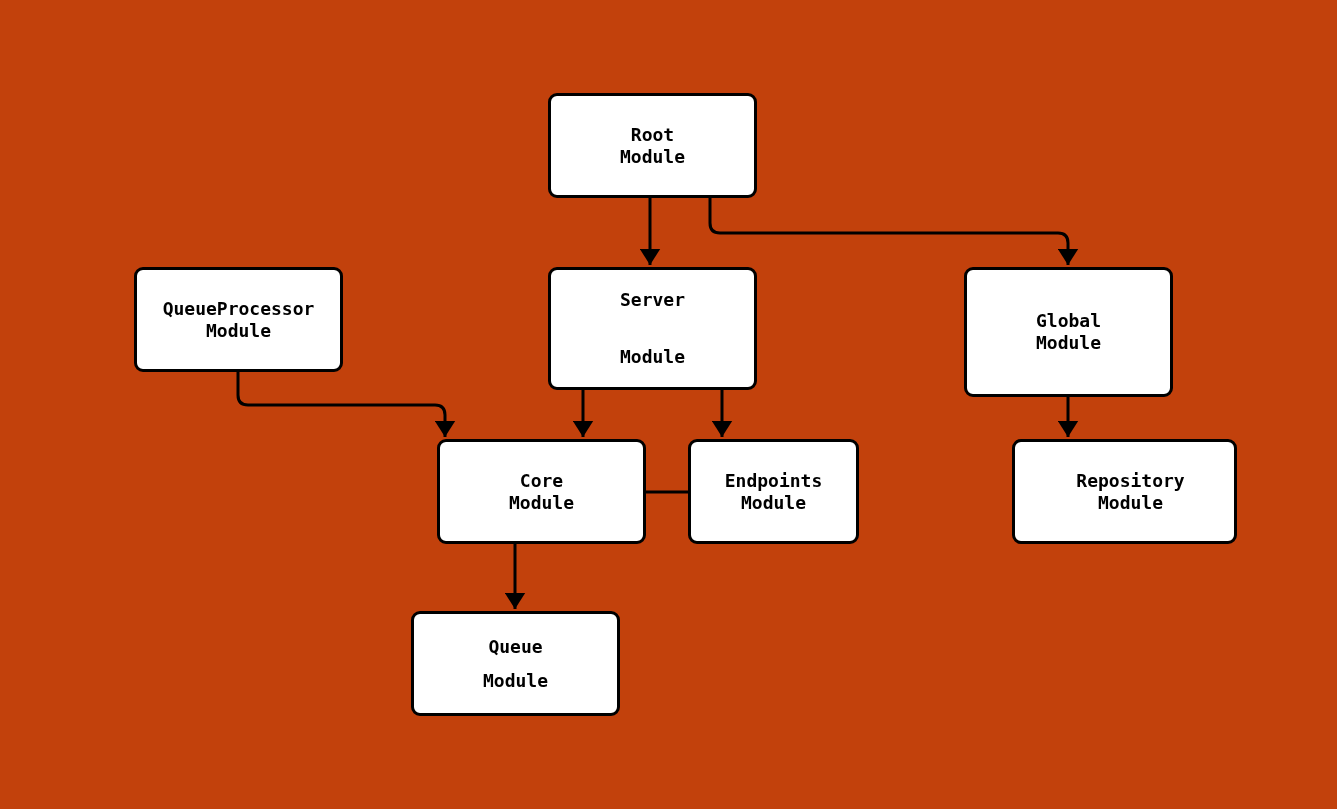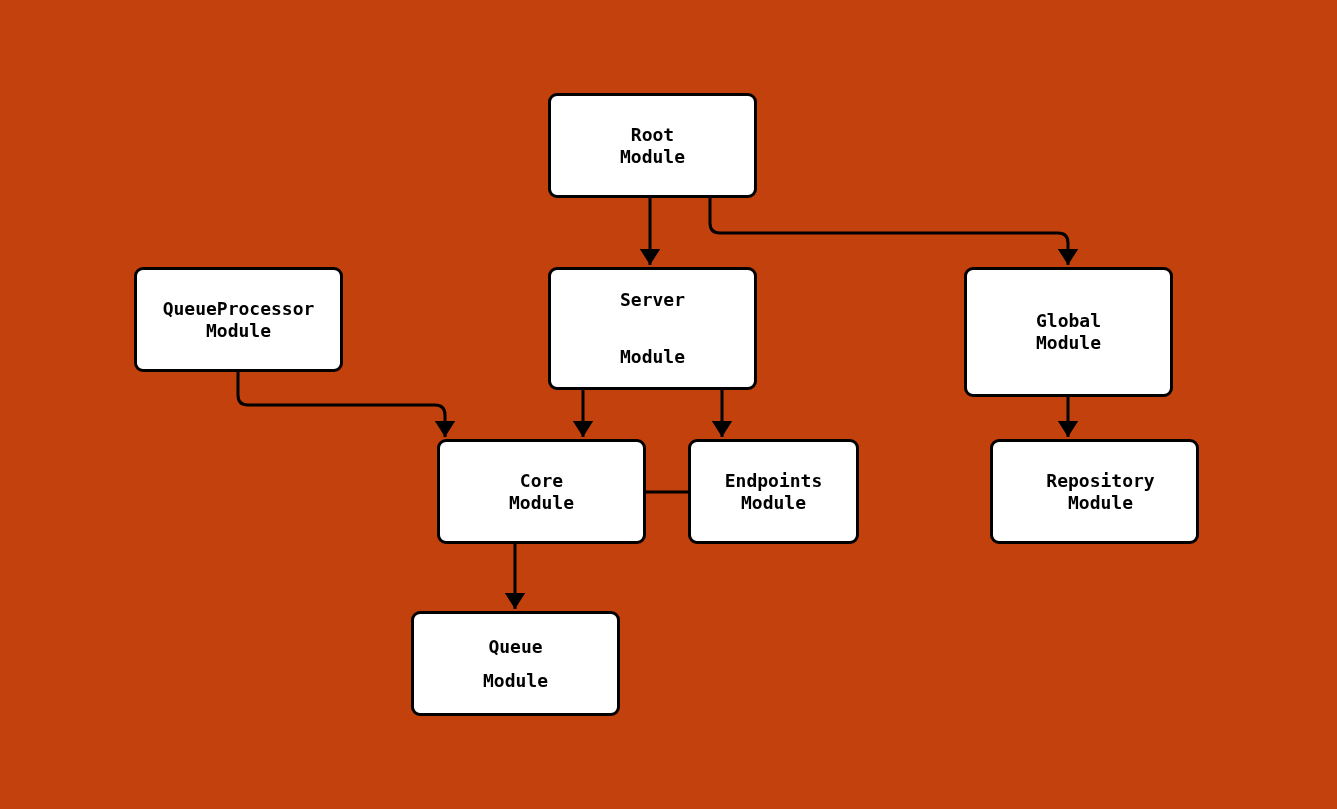--- a/index.html
+++ b/index.html
@@ -87,21 +87,21 @@
         <span class="node-line">Module</span>
       </div>
       <div class="node" style="left: 405px; top: 439px; width: 209px; height: 105px; margin-left: 32px;">
         <span class="node-line">Core</span>
         <span class="node-line">Module</span>
       </div>
       <div class="node" style="left: 688px; top: 439px; width: 171px; height: 105px;">
         <span class="node-line">Endpoints</span>
         <span class="node-line">Module</span>
       </div>
-      <div class="node" style="left: 990px; top: 439px; width: 209px; height: 105px; padding-left: 12px;">
+      <div class="node" style="left: 1012px; top: 439px; width: 225px; height: 105px; padding-left: 12px;">
         <span class="node-line">Repository</span>
         <span class="node-line">Module</span>
       </div>
       <div class="node" style="left: 411px; top: 611px; width: 209px; height: 105px; gap: 12px;">
         <span class="node-line">Queue</span>
         <span class="node-line">Module</span>
       </div>
     </div>
 </div>
 

